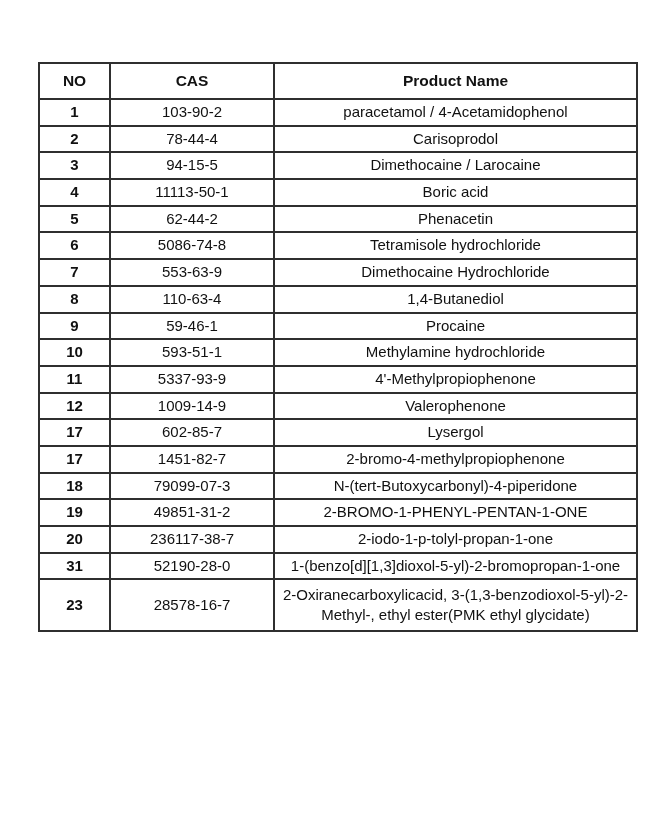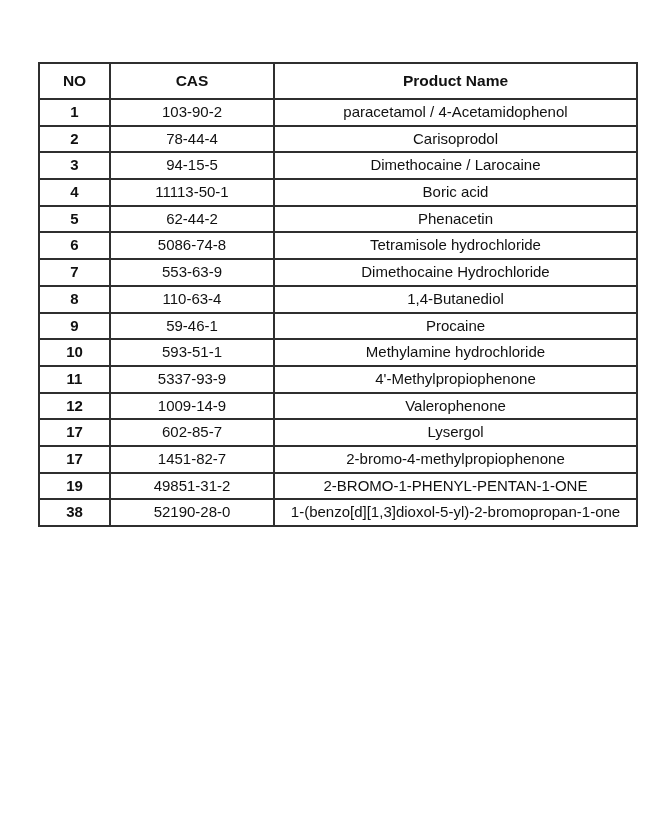--- a/index.html
+++ b/index.html
@@ -135,24 +135,39 @@
           <td>17</td>
           <td>602-85-7</td>
           <td>Lysergol</td>
         </tr>
         <tr>
           <td>17</td>
           <td>1451-82-7</td>
           <td>2-bromo-4-methylpropiophenone</td>
         </tr>
         <tr>
+          <td>18</td>
+          <td>79099-07-3</td>
+          <td>N-(tert-Butoxycarbonyl)-4-piperidone</td>
+        </tr>
+        <tr>
           <td>19</td>
           <td>49851-31-2</td>
           <td>2-BROMO-1-PHENYL-PENTAN-1-ONE</td>
         </tr>
         <tr>
-          <td>38</td>
+          <td>20</td>
+          <td>236117-38-7</td>
+          <td>2-iodo-1-p-tolyl-propan-1-one</td>
+        </tr>
+        <tr>
+          <td>31</td>
           <td>52190-28-0</td>
           <td>1-(benzo[d][1,3]dioxol-5-yl)-2-bromopropan-1-one</td>
+        </tr>
+        <tr>
+          <td>23</td>
+          <td>28578-16-7</td>
+          <td>2-Oxiranecarboxylicacid, 3-(1,3-benzodioxol-5-yl)-2-Methyl-, ethyl ester(PMK ethyl glycidate)</td>
         </tr>
       </tbody>
   </table>
 </div>
 
 </body></html>

